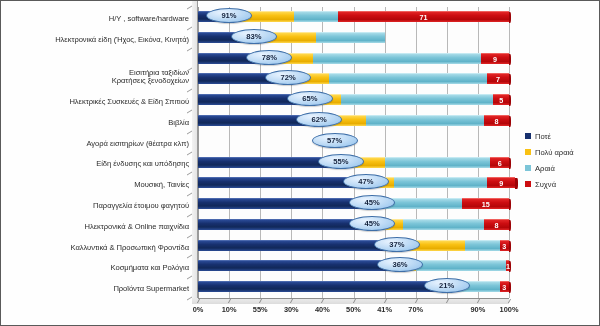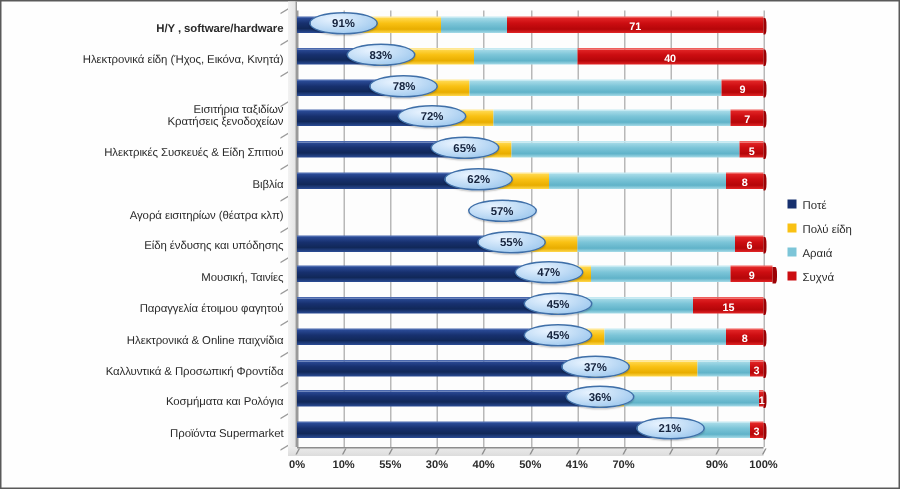--- a/index.html
+++ b/index.html
@@ -154,21 +154,21 @@
   .legend-text{
     font-size:7.6px;color:#2b2b2b;white-space:nowrap;
   }
 </style>
 </head>
 <body>
 
 <div id="frame">
 
   <div id="labels">
-      <div class="cat-label" style="top: 5.89286px; font-weight: bold;">H/Y , software/hardware</div>
+      <div class="cat-label" style="top: 5.89286px;">H/Y , software/hardware</div>
       <div class="cat-label" style="top: 26.6786px;">Ηλεκτρονικά είδη (Ήχος, Εικόνα, Κινητά)</div>
       <div class="cat-label" style="top: 60px; text-align: center;">Εισιτήρια ταξιδίων</div>
       <div class="cat-label" style="top: 68.25px;">Κρατήσεις ξενοδοχείων</div>
       <div class="cat-label" style="top: 89.0357px;">Ηλεκτρικές Συσκευές &amp; Είδη Σπιτιού</div>
       <div class="cat-label" style="top: 109.821px;">Βιβλία</div>
       <div class="cat-label" style="top: 130.607px;">Αγορά εισιτηρίων (θέατρα κλπ)</div>
       <div class="cat-label" style="top: 151.393px;">Είδη ένδυσης και υπόδησης</div>
       <div class="cat-label" style="top: 172.179px;">Μουσική, Ταινίες</div>
       <div class="cat-label" style="top: 192.964px;">Παραγγελία έτοιμου φαγητού</div>
       <div class="cat-label" style="top: 213.75px;">Ηλεκτρονικά &amp; Online παιχνίδια</div>
@@ -210,21 +210,21 @@
         <div class="ytick" style="top: 249.429px;"></div>
         <div class="ytick" style="top: 270.214px;"></div>
         <div class="ytick" style="top: 291px;"></div>
       </div>
     <div id="bars">
         <div class="bar-row" style="top: 0px; width: 311px;">
           <div class="bar"><div class="seg seg-never" style="width: 27.99px;"></div><div class="seg seg-veryrare" style="width: 68.42px;"></div><div class="seg seg-rare" style="width: 43.54px;"></div><div class="seg seg-often" style="width: 171.05px;"><div class="seg-cap cap-often"></div><div class="seg-label">71</div></div></div>
           <div class="bubble" style="left: 7.99px;">91%</div>
         </div>
         <div class="bar-row" style="top: 20.7857px; width: 311px;">
-          <div class="bar"><div class="seg seg-never" style="width: 52.87px;"></div><div class="seg seg-veryrare" style="width: 65.31px;"></div><div class="seg seg-rare" style="width: 68.42px;"></div><div class="seg seg-often" style="width: 124.4px;"><div class="seg-cap cap-often"></div><div class="seg-label">40</div></div></div>
+          <div class="bar"><div class="seg seg-never" style="width: 52.87px;"></div><div class="seg seg-veryrare" style="width: 65.31px;"></div><div class="seg seg-rare" style="width: 68.42px;"></div></div>
           <div class="bubble" style="left: 32.87px;">83%</div>
         </div>
         <div class="bar-row" style="top: 41.5714px; width: 311px;">
           <div class="bar"><div class="seg seg-never" style="width: 68.42px;"></div><div class="seg seg-veryrare" style="width: 46.65px;"></div><div class="seg seg-rare" style="width: 167.94px;"></div><div class="seg seg-often" style="width: 27.99px;"><div class="seg-cap cap-often"></div><div class="seg-label">9</div></div></div>
           <div class="bubble" style="left: 48.42px;">78%</div>
         </div>
         <div class="bar-row" style="top: 62.3571px; width: 311px;">
           <div class="bar"><div class="seg seg-never" style="width: 87.08px;"></div><div class="seg seg-veryrare" style="width: 43.54px;"></div><div class="seg seg-rare" style="width: 158.61px;"></div><div class="seg seg-often" style="width: 21.77px;"><div class="seg-cap cap-often"></div><div class="seg-label">7</div></div></div>
           <div class="bubble" style="left: 67.08px;">72%</div>
         </div>
@@ -296,21 +296,21 @@
       <div class="xlabel" style="left: 317px;">100%</div>
     </div>
 
   <div id="legend">
       <div class="legend-item">
         <div class="legend-swatch" style="background: rgb(23, 48, 110);"></div>
         <div class="legend-text">Ποτέ</div>
       </div>
       <div class="legend-item">
         <div class="legend-swatch" style="background: rgb(249, 193, 19);"></div>
-        <div class="legend-text">Πολύ είδη</div>
+        <div class="legend-text">Πολύ αραιά</div>
       </div>
       <div class="legend-item">
         <div class="legend-swatch" style="background: rgb(124, 197, 216);"></div>
         <div class="legend-text">Αραιά</div>
       </div>
       <div class="legend-item">
         <div class="legend-swatch" style="background: rgb(204, 13, 17);"></div>
         <div class="legend-text">Συχνά</div>
       </div>
     </div>

